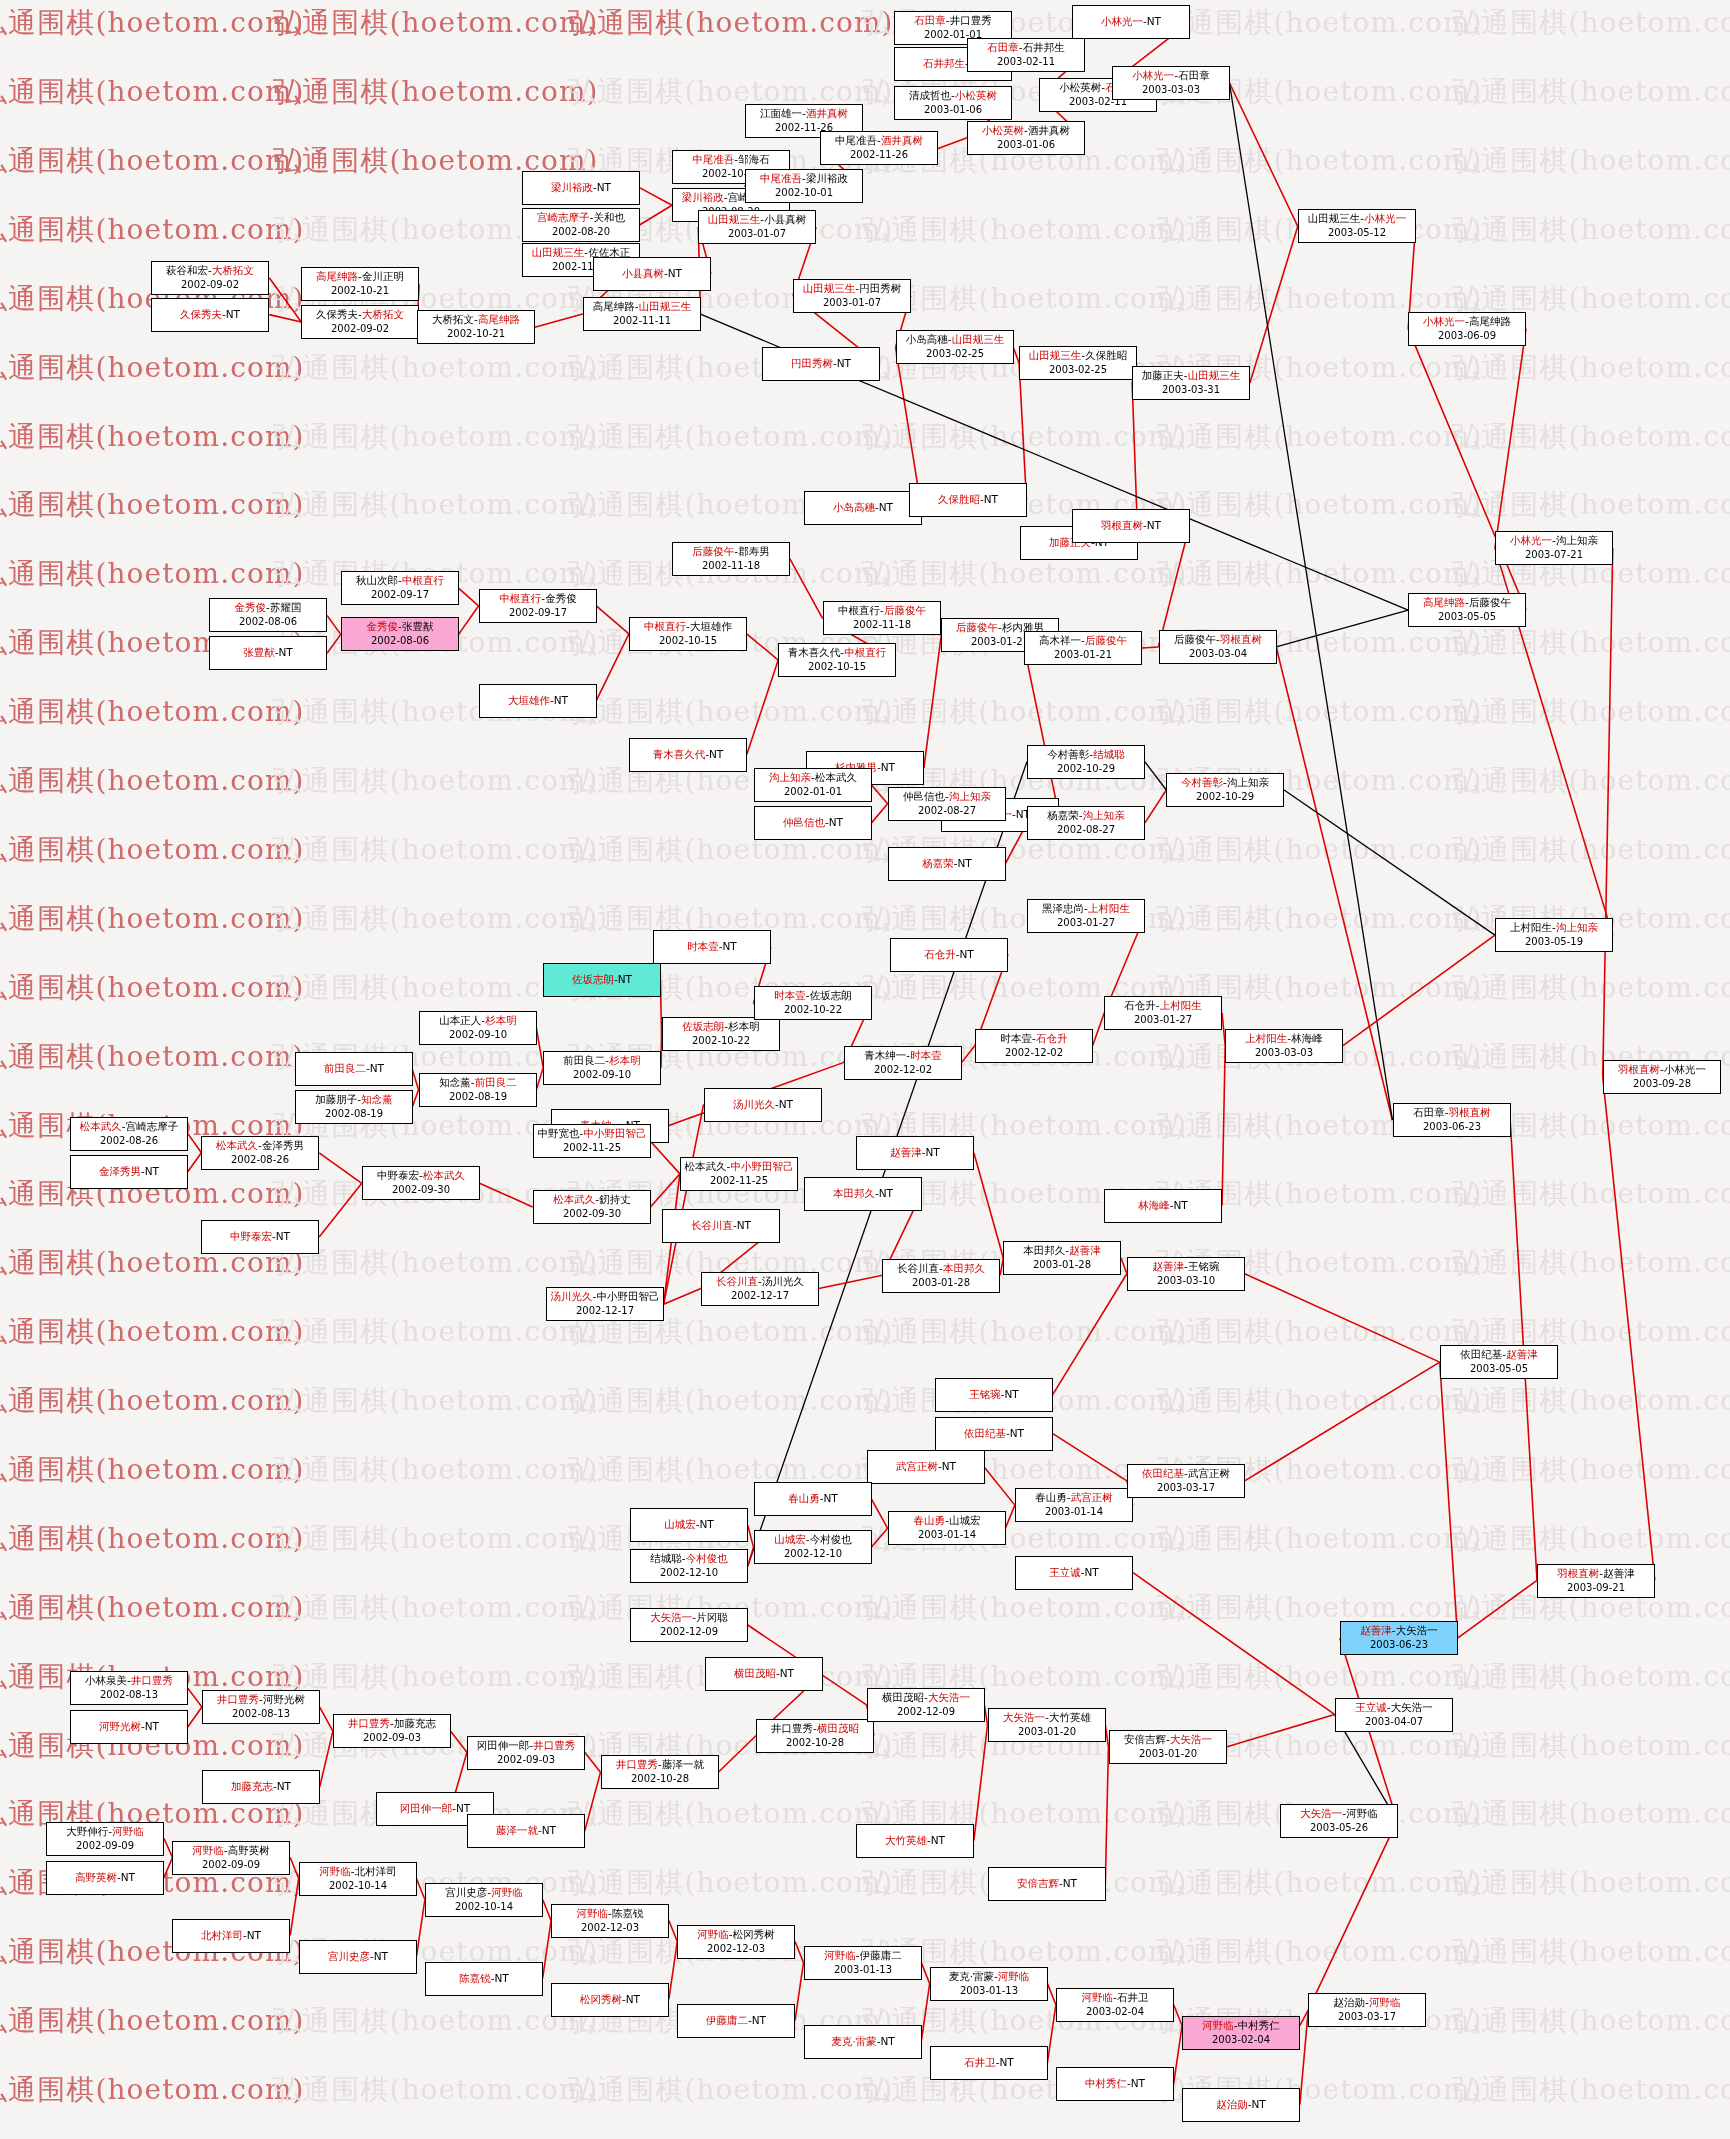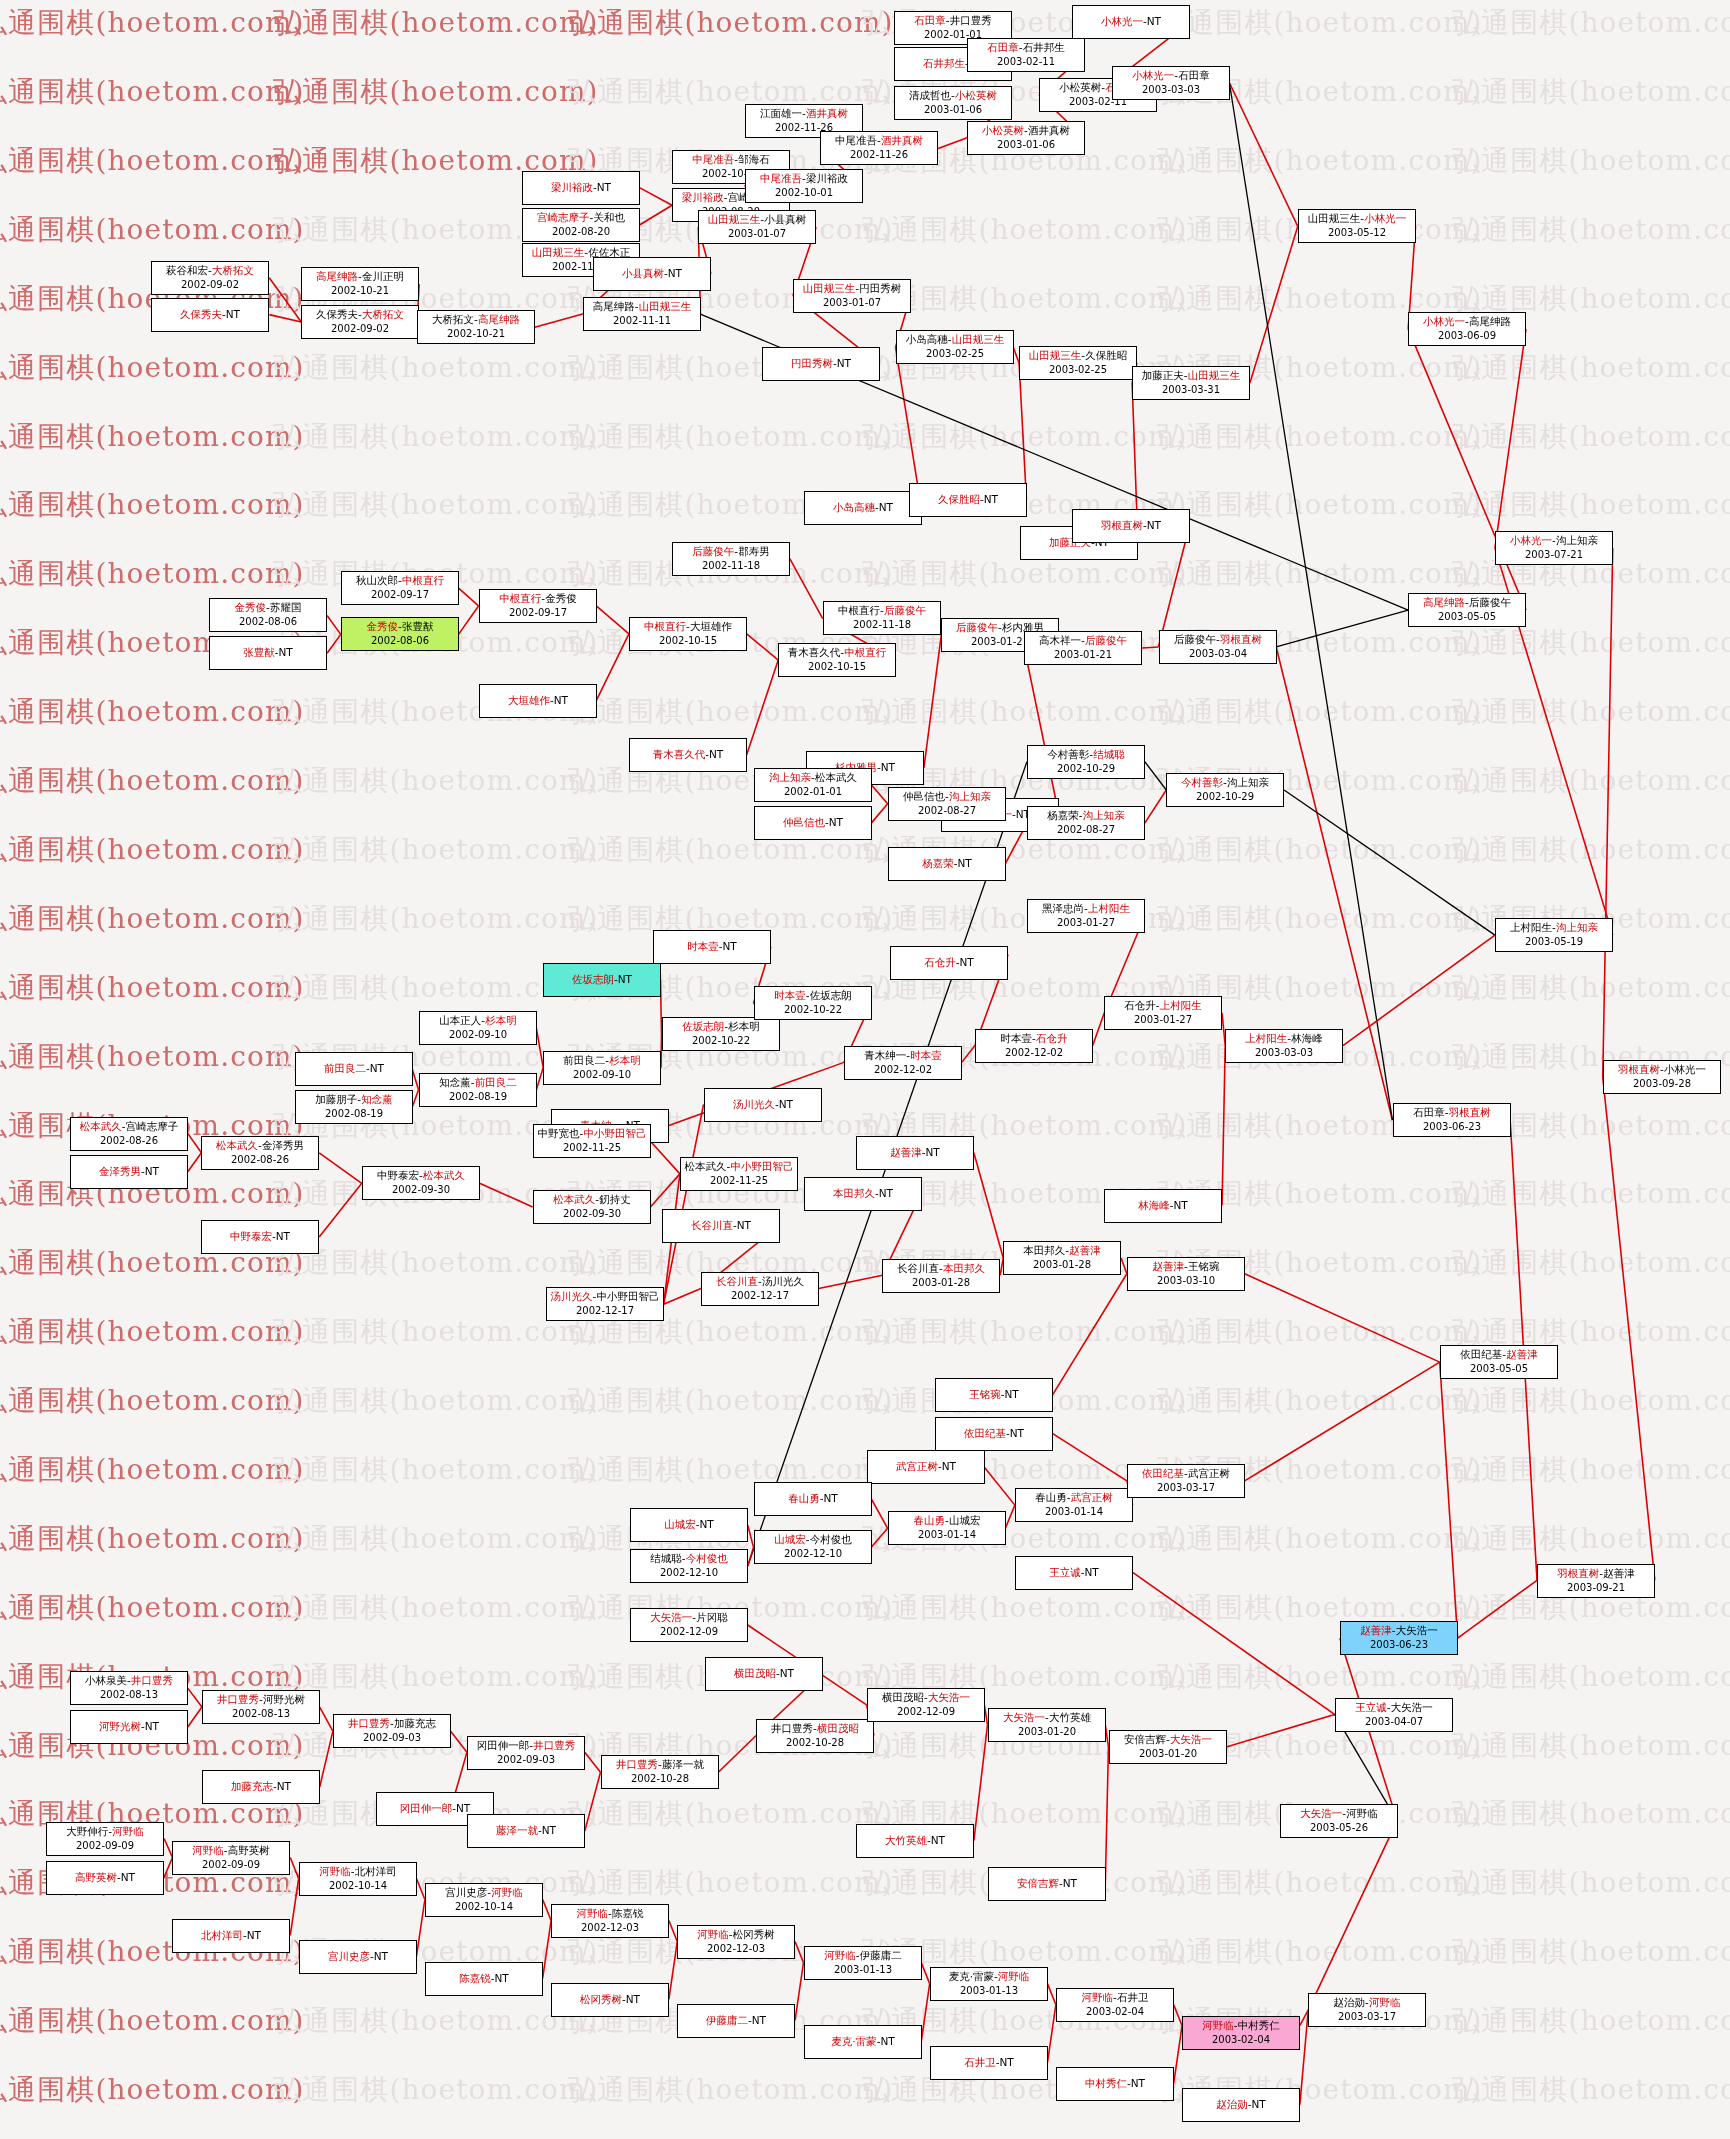--- a/index.html
+++ b/index.html
@@ -536,21 +536,21 @@
       <div class="box" style="left: 1072px; top: 509px; background: rgb(255, 255, 255); border-color: rgb(0, 0, 0);">
         <div class="l1"><span class="nm red">羽根直树</span><span class="sep">-</span><span class="nm black">NT</span></div>
       </div>
       <div class="box" style="left: 209px; top: 598px; background: rgb(255, 255, 255); border-color: rgb(0, 0, 0);">
         <div class="l1"><span class="nm red">金秀俊</span><span class="sep">-</span><span class="nm black">苏耀国</span></div>
         <div class="l2">2002-08-06</div>
       </div>
       <div class="box" style="left: 209px; top: 636px; background: rgb(255, 255, 255); border-color: rgb(0, 0, 0);">
         <div class="l1"><span class="nm red">张豊猷</span><span class="sep">-</span><span class="nm black">NT</span></div>
       </div>
-      <div class="box" style="left: 341px; top: 617px; background: #bef264; border-color: rgb(0, 0, 0);">
+      <div class="box" style="left: 341px; top: 617px; background: #f9a8d4; border-color: rgb(0, 0, 0);">
         <div class="l1"><span class="nm red">金秀俊</span><span class="sep">-</span><span class="nm black">张豊猷</span></div>
         <div class="l2">2002-08-06</div>
       </div>
       <div class="box" style="left: 341px; top: 571px; background: rgb(255, 255, 255); border-color: rgb(0, 0, 0);">
         <div class="l1"><span class="nm black">秋山次郎</span><span class="sep">-</span><span class="nm red">中根直行</span></div>
         <div class="l2">2002-09-17</div>
       </div>
       <div class="box" style="left: 479px; top: 589px; background: rgb(255, 255, 255); border-color: rgb(0, 0, 0);">
         <div class="l1"><span class="nm red">中根直行</span><span class="sep">-</span><span class="nm black">金秀俊</span></div>
         <div class="l2">2002-09-17</div>
@@ -614,21 +614,21 @@
         <div class="l2">2002-10-29</div>
       </div>
       <div class="box" style="left: 1166px; top: 773px; background: rgb(255, 255, 255); border-color: rgb(0, 0, 0);">
         <div class="l1"><span class="nm red">今村善彰</span><span class="sep">-</span><span class="nm black">沟上知亲</span></div>
         <div class="l2">2002-10-29</div>
       </div>
       <div class="box" style="left: 1027px; top: 899px; background: rgb(255, 255, 255); border-color: rgb(0, 0, 0);">
         <div class="l1"><span class="nm black">黑泽忠尚</span><span class="sep">-</span><span class="nm red">上村阳生</span></div>
         <div class="l2">2003-01-27</div>
       </div>
-      <div class="box" style="left: 890px; top: 938px; background: rgb(255, 255, 255); border-color: rgb(0, 0, 0); margin-top: 8px;">
+      <div class="box" style="left: 890px; top: 938px; background: rgb(255, 255, 255); border-color: rgb(0, 0, 0);">
         <div class="l1"><span class="nm red">石仓升</span><span class="sep">-</span><span class="nm black">NT</span></div>
       </div>
       <div class="box" style="left: 653px; top: 930px; background: rgb(255, 255, 255); border-color: rgb(0, 0, 0);">
         <div class="l1"><span class="nm red">时本壹</span><span class="sep">-</span><span class="nm black">NT</span></div>
       </div>
       <div class="box" style="left: 543px; top: 963px; background: #5eead4; border-color: rgb(0, 0, 0);">
         <div class="l1"><span class="nm red">佐坂志朗</span><span class="sep">-</span><span class="nm black">NT</span></div>
       </div>
       <div class="box" style="left: 295px; top: 1052px; background: rgb(255, 255, 255); border-color: rgb(0, 0, 0);">
         <div class="l1"><span class="nm red">前田良二</span><span class="sep">-</span><span class="nm black">NT</span></div>

